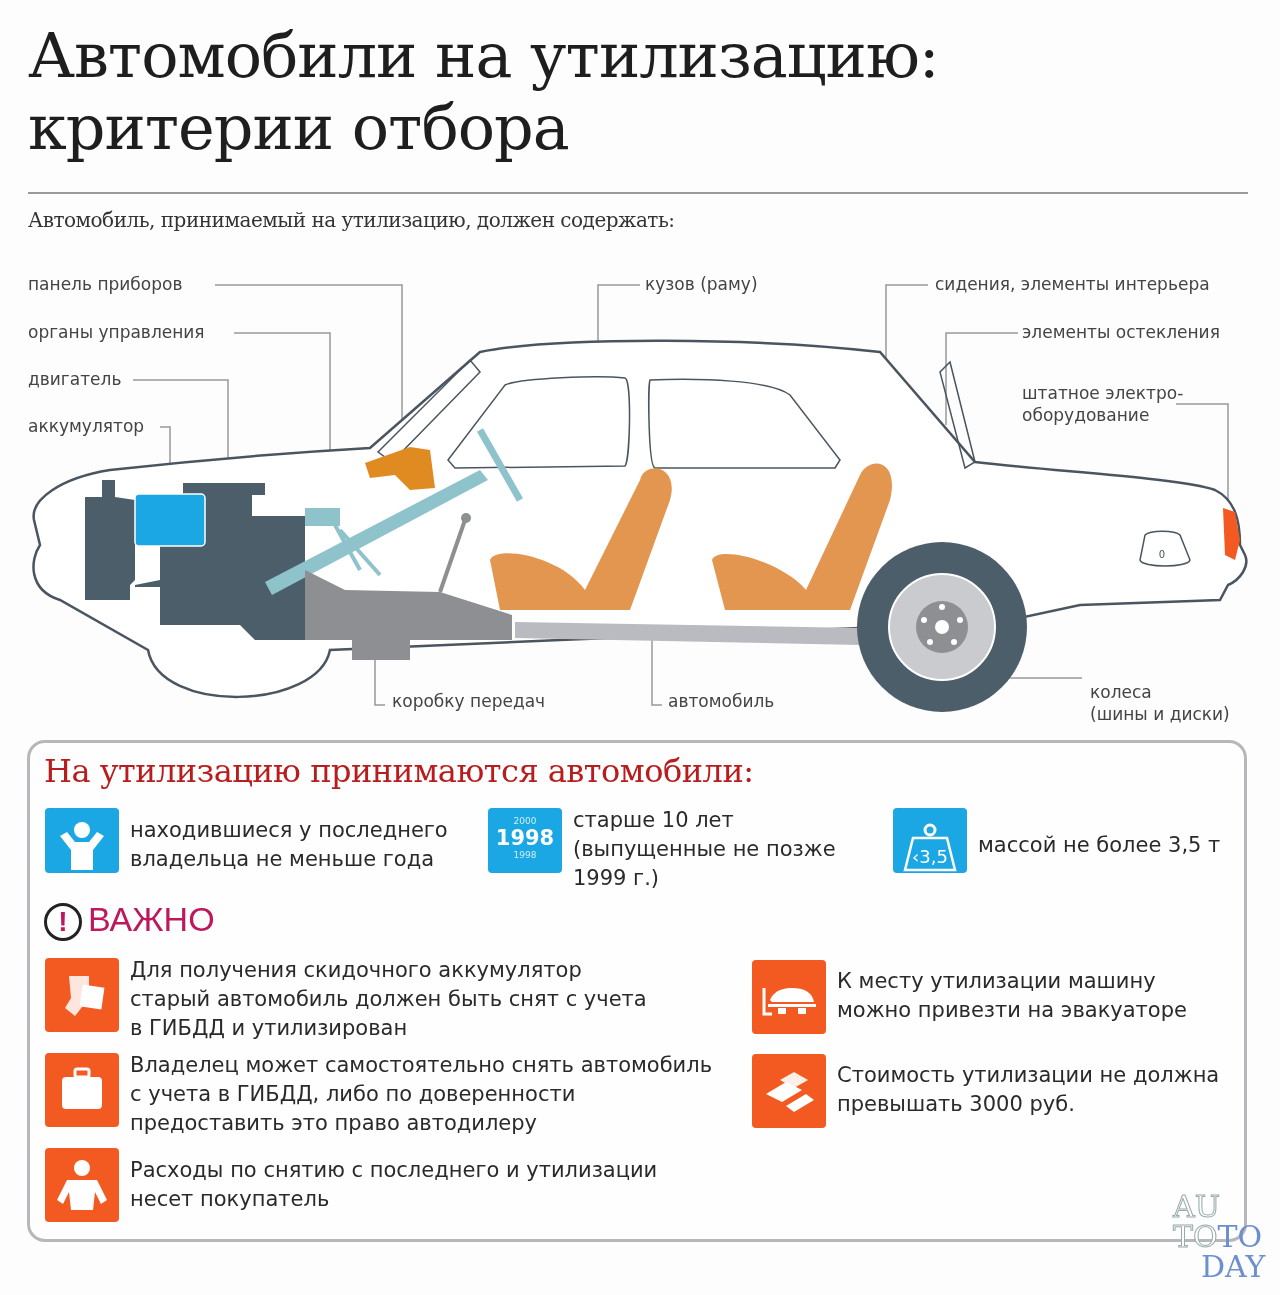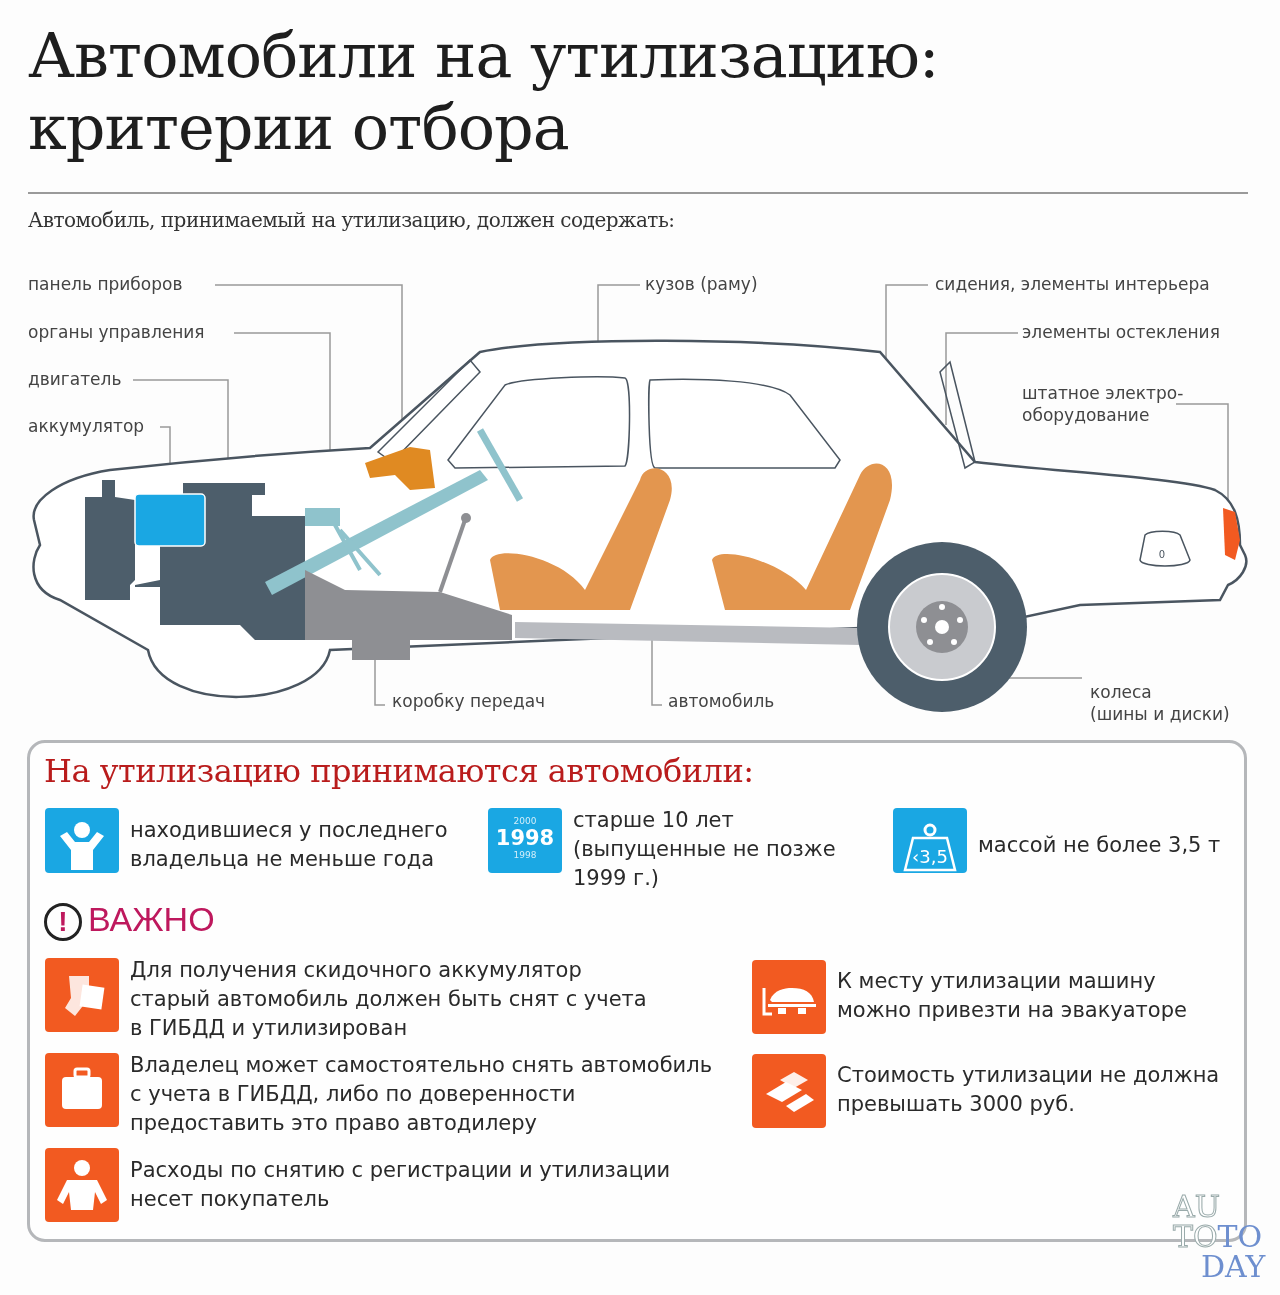--- a/index.html
+++ b/index.html
@@ -166,21 +166,21 @@
   <span>Владелец может самостоятельно снять автомобиль</span><br><span>с учета в ГИБДД, либо по доверенности</span><br><span>предоставить это право автодилеру</span>
 </div>
 
 <div class="icon-o" style="left:45px;top:1148px">
   <svg width="74" height="74" viewBox="0 0 74 74">
       <circle cx="37" cy="20" r="8" fill="#fff"></circle>
       <path d="M22,32 L52,32 L62,52 L56,56 L50,44 L48,62 L26,62 L24,44 L18,56 L12,52 Z" fill="#fff"></path>
     </svg>
 </div>
 <div class="txt" style="left:130px;top:1156px">
-  <span>Расходы по снятию с регистрации и утилизации</span><br><span>несет покупатель</span>
+  <span>Расходы по снятию с последнего и утилизации</span><br><span>несет покупатель</span>
 </div>
 
 <div class="icon-o" style="left:752px;top:960px">
   <svg width="74" height="74" viewBox="0 0 74 74">
       <path d="M12,28 L12,54 L20,54" stroke="#fff" stroke-width="3" fill="none"></path>
       <path d="M18,40 C22,30 32,28 40,28 C52,28 60,32 62,42 L20,42 Z" fill="#fff"></path>
       <rect x="16" y="44" width="48" height="3" fill="#fff"></rect>
       <rect x="26" y="48" width="8" height="6" fill="#fff"></rect>
       <rect x="46" y="48" width="8" height="6" fill="#fff"></rect>
     </svg>

